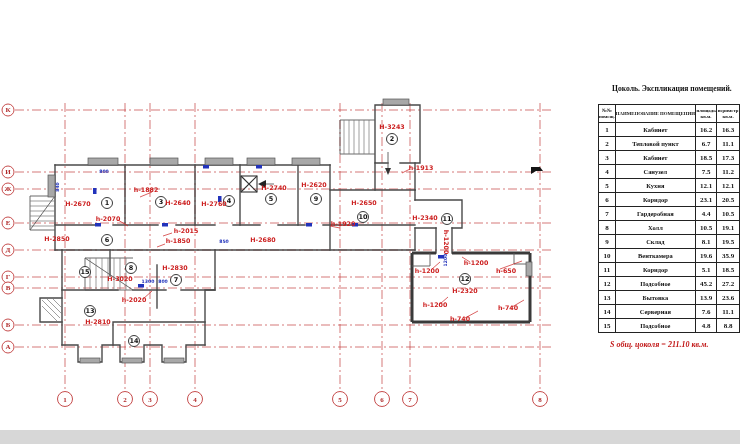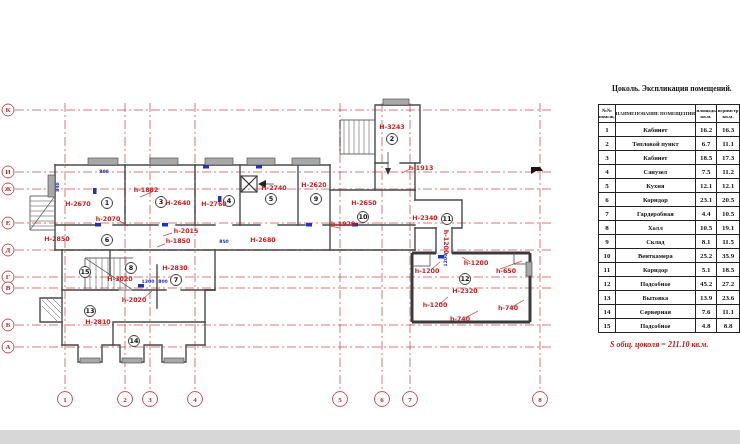--- a/index.html
+++ b/index.html
@@ -359,26 +359,26 @@
       <tr>
         <td class="c-num">8</td>
         <td class="c-name">Холл</td>
         <td class="c-a1">10.5</td>
         <td class="c-a2">19.1</td>
       </tr>
       <tr>
         <td class="c-num">9</td>
         <td class="c-name">Склад</td>
         <td class="c-a1">8.1</td>
-        <td class="c-a2">11.5</td>
+        <td class="c-a2">19.5</td>
       </tr>
       <tr>
         <td class="c-num">10</td>
         <td class="c-name">Венткамера</td>
-        <td class="c-a1">25.2</td>
+        <td class="c-a1">19.6</td>
         <td class="c-a2">35.9</td>
       </tr>
       <tr>
         <td class="c-num">11</td>
         <td class="c-name">Коридор</td>
         <td class="c-a1">5.1</td>
         <td class="c-a2">18.5</td>
       </tr>
       <tr>
         <td class="c-num">12</td>

